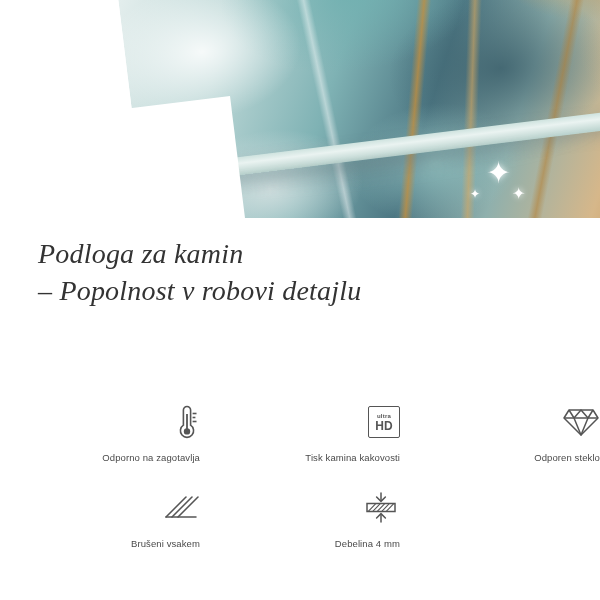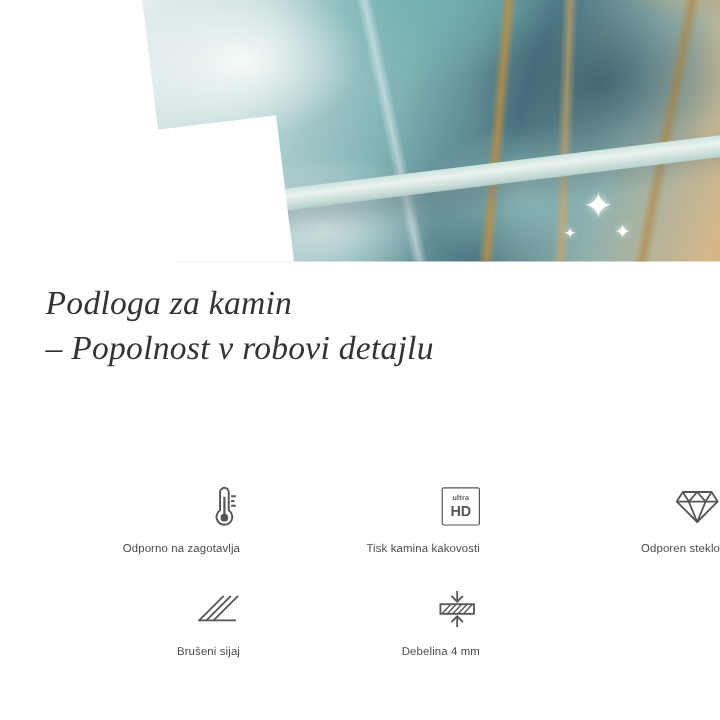--- a/index.html
+++ b/index.html
@@ -252,21 +252,21 @@
 
     <div class="feature">
       <div class="glyph">
         <svg width="38" height="30" viewBox="0 0 38 30" fill="none" stroke="#555" stroke-width="1.5" stroke-linecap="round">
           <path d="M4 24 L24 4"></path>
           <path d="M10 24 L30 4"></path>
           <path d="M16 24 L36 4"></path>
           <path d="M4 24 L34 24"></path>
         </svg>
       </div>
-      <div class="caption">Brušeni sijaj</div>
+      <div class="caption">Brušeni vsakem</div>
     </div>
 
     <div class="feature">
       <div class="glyph">
         <svg width="38" height="34" viewBox="0 0 38 34" fill="none" stroke="#555" stroke-width="1.5" stroke-linecap="round">
           <path d="M19 2 L19 9"></path>
           <path d="M14.6 6 L19 10.4 L23.4 6"></path>
           <rect x="5" y="12.5" width="28" height="8" stroke-width="1.5"></rect>
           <path d="M6.5 20.2 L13.5 12.8 M11 20.2 L18 12.8 M15.5 20.2 L22.5 12.8 M20 20.2 L27 12.8 M24.5 20.2 L31.5 12.8" stroke-width="1.1"></path>
           <path d="M19 31 L19 24"></path>

